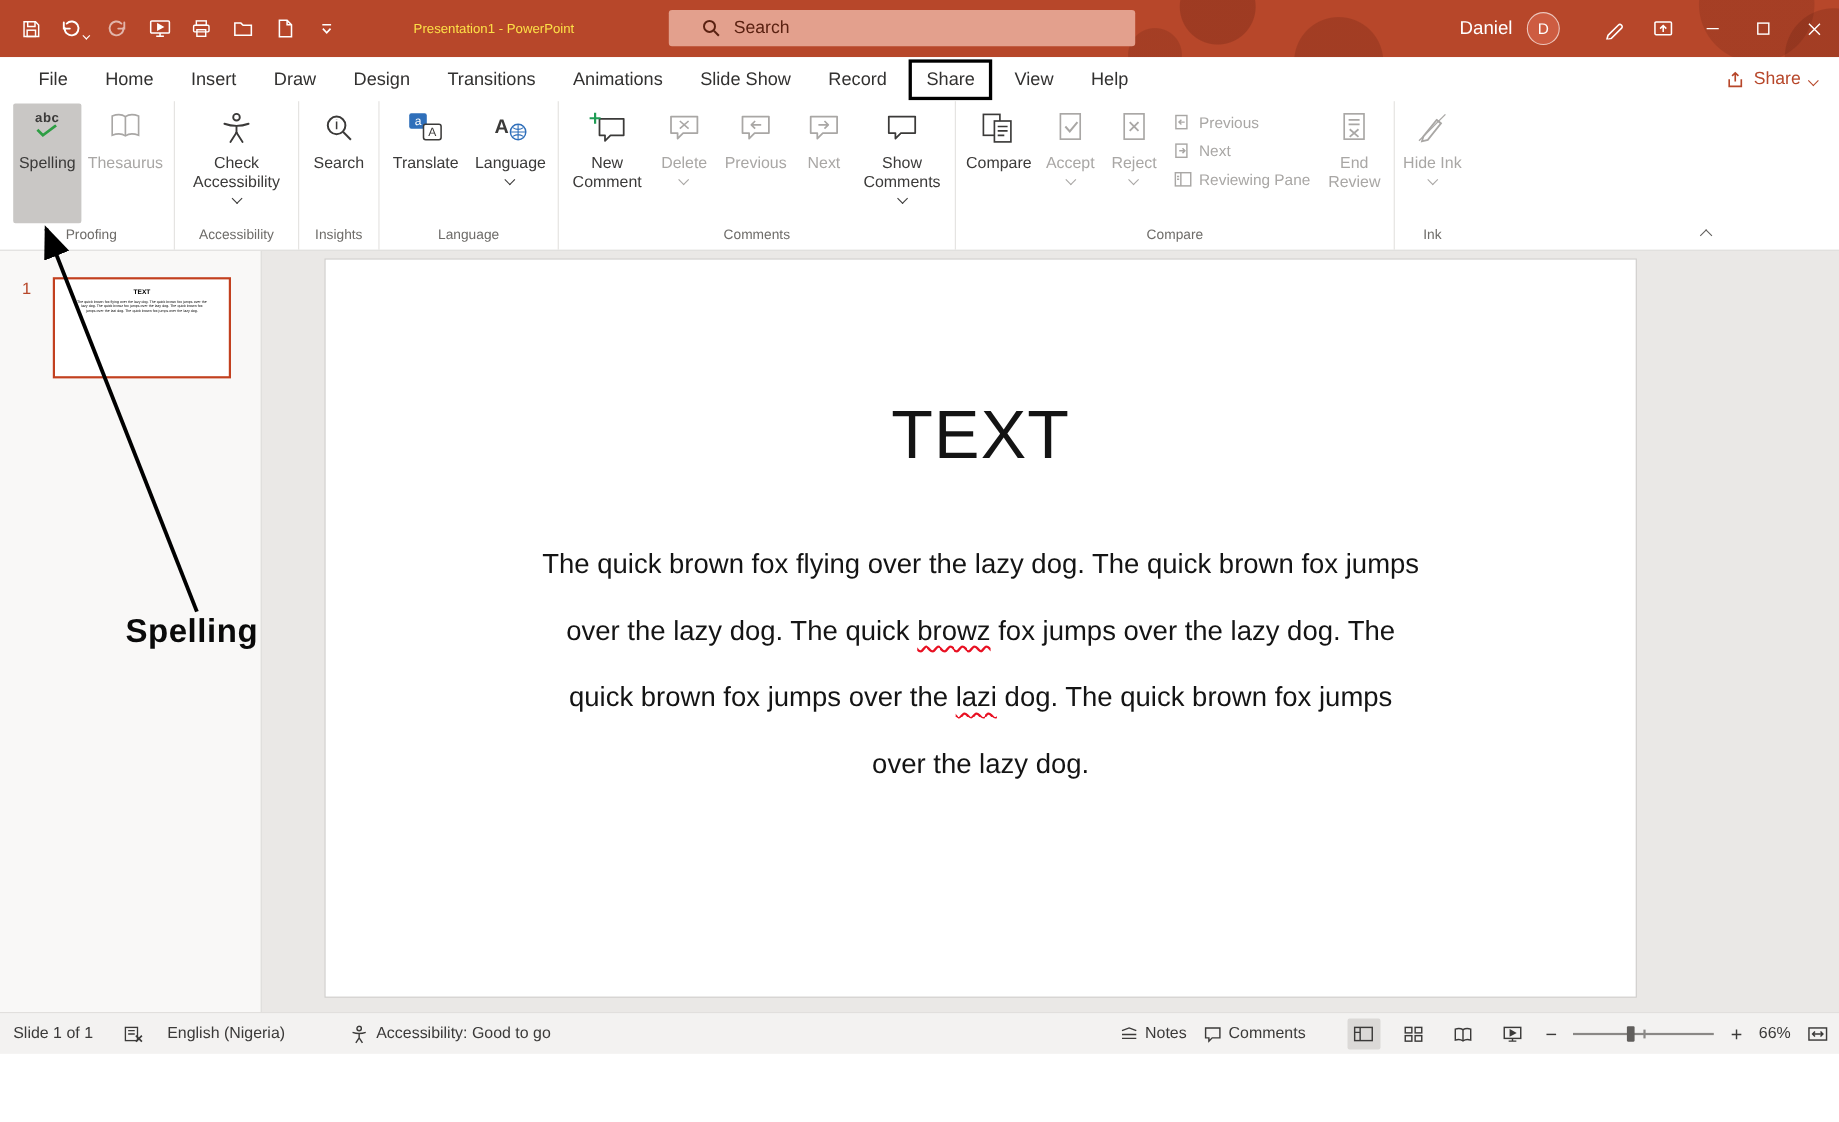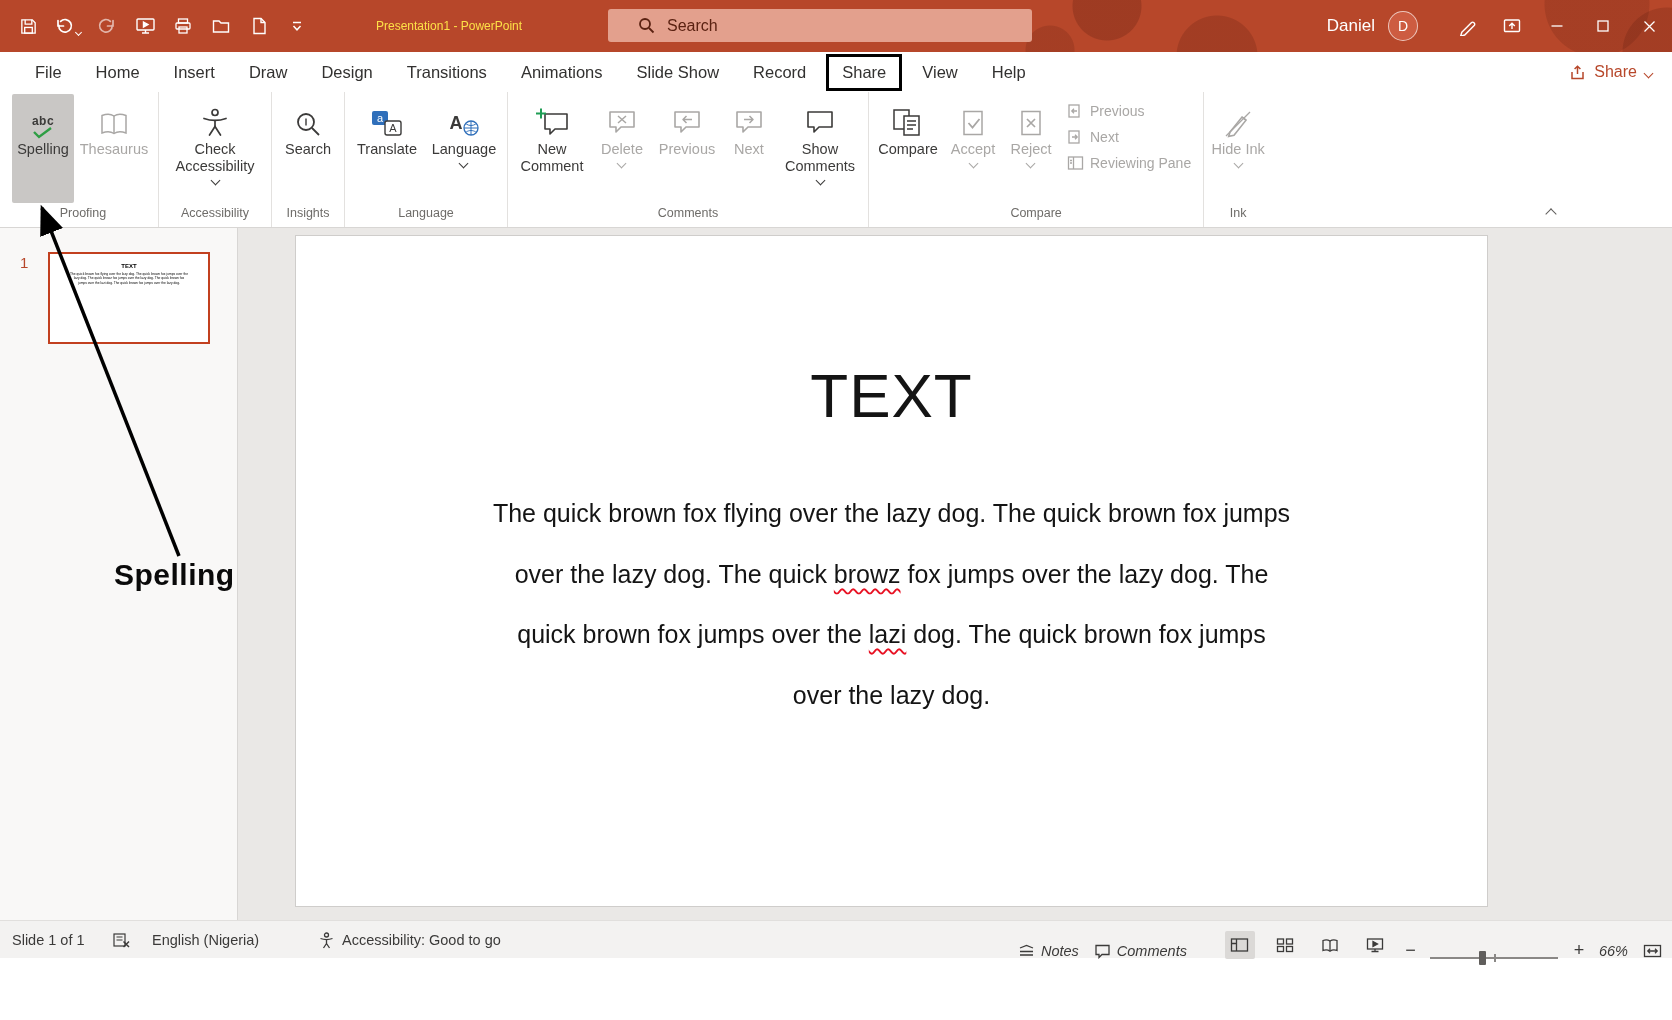--- a/index.html
+++ b/index.html
@@ -36,21 +36,21 @@
   .tab.annotated { border:3px solid #000; height:37px; padding:0 13px; margin:0 3px; }
   .share { margin-left:auto; margin-right:20px; display:flex; align-items:center; gap:8px; color:#b7472a; font-size:16px; }
 
   
   .ribbon { position:absolute; left:0; top:92px; width:1672px; height:136px; background:#fff; border-bottom:1px solid #d8d6d4; display:flex; padding-left:8px; }
   .rgroup { display:flex; flex-direction:column; padding:2px 4px 0; }
   .rgroup + .rgroup { border-left:1px solid #e3e1df; }
   .rrow { display:flex; align-items:stretch; flex:1; }
   .glabel { font-size:12.5px; color:#6e6c69; text-align:center; padding:3px 0 7px; white-space:nowrap; }
   .rbtn { display:flex; flex-direction:column; align-items:center; padding-top:7px; border-radius:2px; color:#3b3a39; }
-  .rbtn .rico { height:38px; display:flex; align-items:flex-end; justify-content:center; }
+  .rbtn .rico { height:38px; display:flex; align-items:flex-start; justify-content:center; }
   .rtext { font-size:14.5px; line-height:17px; text-align:center; display:flex; flex-direction:column; align-items:center; margin-top:2px; }
   .dis { color:#a9a7a5; }
   .sel { background:#c9c7c5; }
   .abctxt { font-size:12px; font-weight:bold; letter-spacing:.5px; line-height:12px; color:#3b3a39; }
   .smallcol { display:flex; flex-direction:column; justify-content:flex-start; padding:9px 8px 0; gap:10px; }
   .sbtn { display:flex; align-items:center; gap:6px; font-size:14px; white-space:nowrap; }
   .collapse-chevron { position:absolute; right:112px; bottom:8px; width:18px; height:14px; display:flex; align-items:center; justify-content:center; color:#605e5c; }
   .chev-up { width:8px; height:8px; border-left:1.6px solid currentColor; border-top:1.6px solid currentColor; transform:rotate(45deg); margin-top:4px; }
 
   
@@ -63,21 +63,21 @@
   
   .canvas { position:absolute; left:238px; top:228px; width:1434px; height:692px; background:#eae8e6; }
   .slide { position:absolute; left:58px; top:8px; width:1191px; height:670px; background:#fff; box-shadow:0 0 0 1px #cfcdcb; }
   .slide-title { margin-top:124px; text-align:center; font-size:62px; color:#141414; font-weight:400; letter-spacing:1px; }
   .slide-body { margin:52px auto 0; width:1020px; text-align:center; font-size:25px; line-height:60.5px; color:#141414; }
   .miss { text-decoration:underline; text-decoration-style:wavy; text-decoration-color:#e81123; text-decoration-thickness:1.5px; text-underline-offset:5px; }
 
   
   .statusbar { position:absolute; left:0; top:920px; width:1672px; height:38px; background:#f3f2f1; border-top:1px solid #e1dfdd; font-size:14.5px; color:#3b3a39; }
   .sb-abs { position:absolute; top:0; height:38px; display:flex; align-items:center; gap:7px; }
-  .sb-right { position:absolute; right:10px; top:0; height:38px; display:flex; align-items:flex-end; gap:15px;font-style:italic; }
+  .sb-right { position:absolute; right:10px; top:0; height:38px; display:flex; align-items:center; gap:15px; }
   .sb-item { display:flex; align-items:center; gap:6px; }
   .vbtn { width:30px; height:28px; display:flex; align-items:center; justify-content:center; border-radius:2px; }
   .vbtn.active { background:#dbd9d7; }
   .zoom-track { width:128px; height:2px; background:#8a8886; position:relative; }
   .zoom-notch { position:absolute; left:50%; top:-3px; width:2px; height:8px; background:#8a8886; }
   .zoom-handle { position:absolute; left:38%; top:-6px; width:7px; height:14px; background:#605e5c; border-radius:1px; }
   .zoomsign { font-size:18px; color:#3b3a39; line-height:1; }
 
   
   .overlay { position:absolute; left:0; top:0; z-index:60; pointer-events:none; }
@@ -424,20 +424,32 @@
           <span>Next</span>
         </div>
         <div class="sbtn dis">
           <svg width="17" height="16" viewBox="0 0 17 16" fill="none" stroke="currentColor" stroke-width="1.3">
               <rect x="1.5" y="2" width="14" height="12"></rect>
               <path d="M6.5 2 v12 M3 5.5 h2 M3 8 h2"></path>
             </svg>
           <span>Reviewing Pane</span>
         </div>
       </div>
+      <div class="rbtn dis" style="width:64px">
+        <div class="rico">
+          <svg width="30" height="30" viewBox="0 0 30 30" fill="none" stroke="currentColor" stroke-width="1.5">
+              <rect x="6" y="2.5" width="18" height="23"></rect>
+              <path d="M10 8 h10 M10 12 h10"></path>
+              <path d="M11 16.5 l8 7 M19 16.5 l-8 7" stroke-width="1.6"></path>
+            </svg>
+        </div>
+        <div class="rtext">
+            <span>End Review</span>
+          </div>
+      </div>
     </div>
     <div class="glabel">Compare</div>
   </div>
 
   <div class="rgroup">
     <div class="rrow">
       <div class="rbtn dis" style="width:60px">
         <div class="rico">
           <svg width="30" height="30" viewBox="0 0 30 30" fill="none" stroke="currentColor" stroke-width="1.6">
               <path d="M7 23 L19 8 l4 3.2 -12 15 -5.3 1.2 z"></path>

